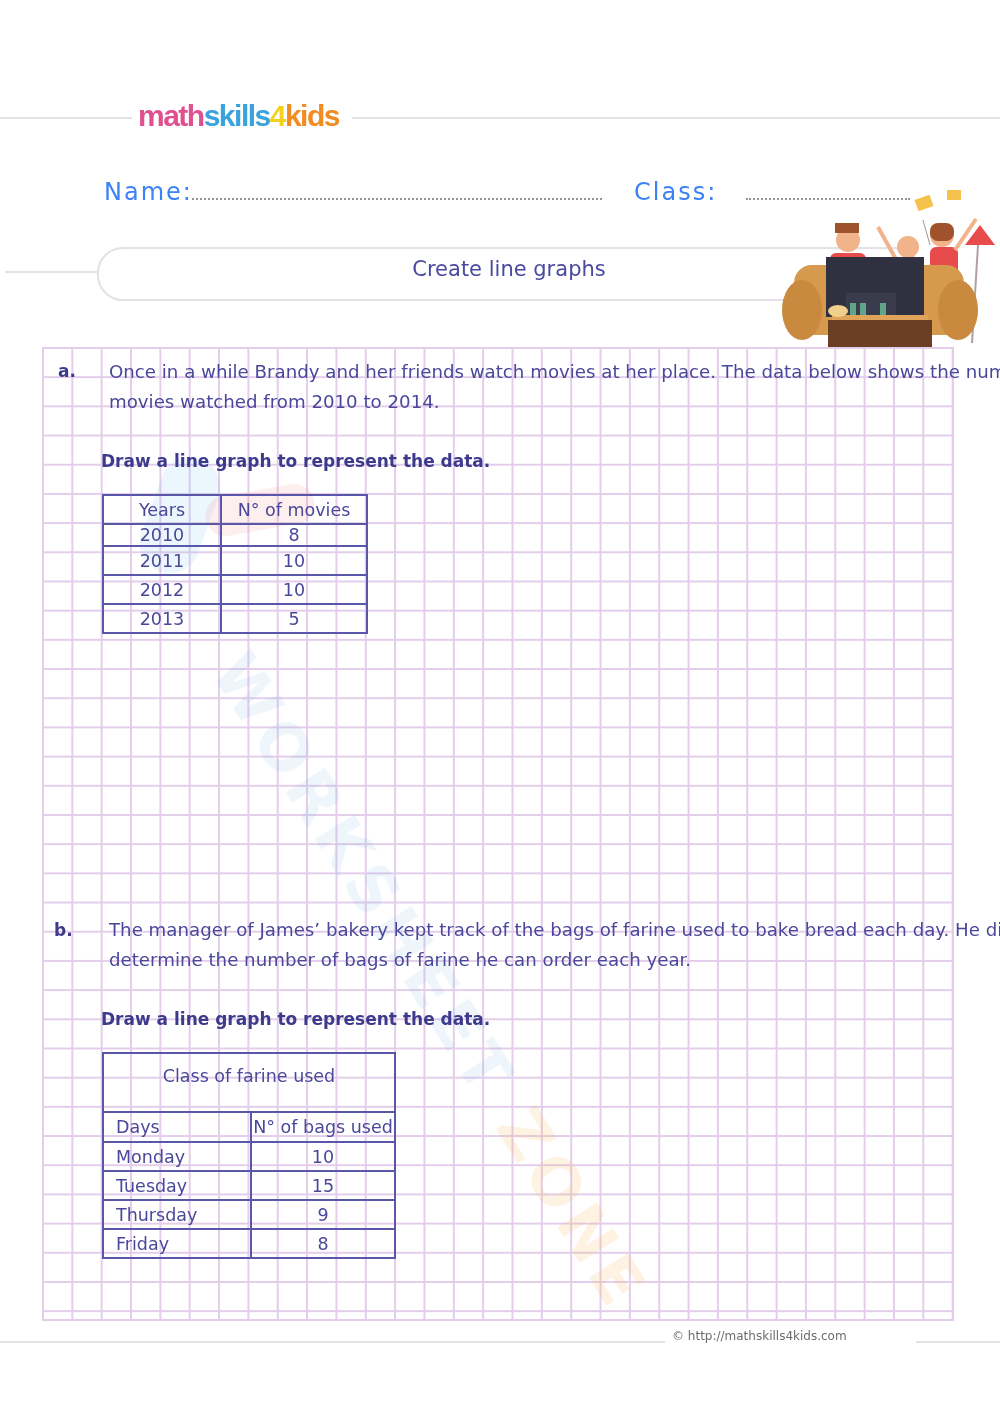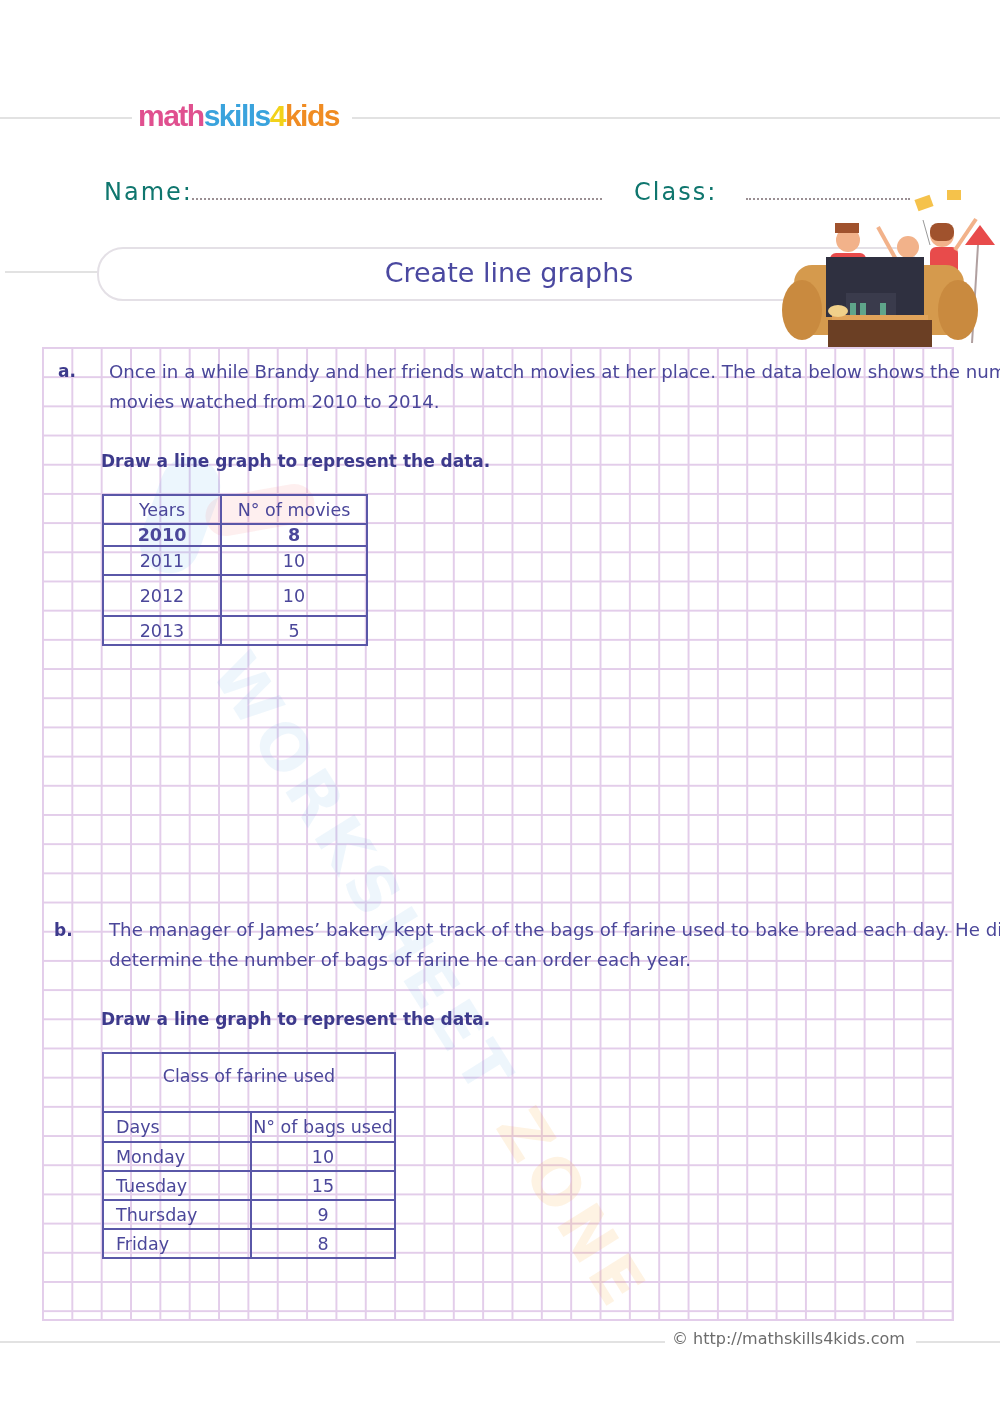--- a/index.html
+++ b/index.html
@@ -9,27 +9,27 @@
   
   .hline { position: absolute; height: 2px; background: #e2e2e2; }
   .logo { position: absolute; left: 138px; top: 96px; font-family: "Liberation Sans", sans-serif;
           font-size: 30px; font-weight: bold; letter-spacing: -1.5px; line-height: 40px; }
   .logo .p1 { color: #e0508f; }
   .logo .p2 { color: #3aa3dd; }
   .logo .p3 { color: #f2d21a; }
   .logo .p4 { color: #f08c22; }
 
   .field-label { position: absolute; font-family: "DejaVu Sans", sans-serif; font-size: 24px;
-                 color: #0f766e; letter-spacing: 2px; line-height: 30px; }
+                 color: #3b82f6; letter-spacing: 2px; line-height: 30px; }
   .dots { position: absolute; border-bottom: 2px dotted #9a8f93; height: 0; }
 
   .title-box { position: absolute; left: 97px; top: 247px; width: 820px; height: 50px;
                border: 2px solid #e4e0e6; border-radius: 26px; background: #ffffff; }
   .title-text { position: absolute; left: 0; right: 0; top: 8px; text-align: center;
-                font-family: "DejaVu Sans", sans-serif; font-size: 27px; color: #4a48a0; }
+                font-family: "DejaVu Sans", sans-serif; font-size: 21px; color: #4a48a0; }
 
   
   .grid { position: absolute; left: 42px; top: 347px; width: 911px; height: 973px;
           background-image:
             linear-gradient(to right, #e3cdea 2px, transparent 2px),
             linear-gradient(to bottom, #e3cdea 2px, transparent 2px);
           background-size: 29.35px 29.2px; }
   .grid-edge-r { position: absolute; left: 952px; top: 347px; width: 2px; height: 973px; background: #e3cdea; }
   .grid-edge-b { position: absolute; left: 42px; top: 1319px; width: 912px; height: 2px; background: #e3cdea; }
 
@@ -52,21 +52,21 @@
   
   table.dt { position: absolute; border-collapse: collapse; font-family: "DejaVu Sans", sans-serif;
              color: #4b479a; background: rgba(255,255,255,0); }
   table.dt td { border: 2px solid #5a57a8; padding: 0; font-size: 17.5px; }
   table.dt td.cap { text-align: center; vertical-align: top; padding-top: 12px; }
   table.dt td.c { text-align: center; }
   table.dt td.l { text-align: left; padding-left: 12px; }
 
   .footer-line { position: absolute; height: 2px; background: #e2e2e2; }
   .footer-text { position: absolute; left: 672px; top: 1329px; font-family: "DejaVu Sans", sans-serif;
-                 font-size: 16px; color: #6c6c6c; }
+                 font-size: 12px; color: #6c6c6c; }
 
   
   .illus { position: absolute; left: 780px; top: 185px; width: 220px; height: 165px; }
 </style>
 </head>
 <body>
 
 <div class="hline" style="left:0; top:117px; width:132px;"></div>
 <div class="hline" style="left:352px; top:117px; width:648px;"></div>
 
@@ -130,29 +130,29 @@
 <div class="qmark" style="left:58px; top:361px;">a.</div>
 <div class="qtext" style="left:101px; top:357px;">Once in a while Brandy and her friends watch movies at her place. The data below shows the number of movies watched from 2010 to 2014.</div>
 <div class="instr" style="left:101px; top:451px;">Draw a line graph to represent the data.</div>
 
 <table class="dt" style="left:102px; top:494px; width:266px;">
   <tbody>
   <tr style="height:29px;">
     <td class="c" style="width:116px;">Years</td>
     <td class="c">N° of movies</td>
   </tr>
-  <tr style="height:18px;font-weight:bold;">
+  <tr style="height:18px;">
     <td class="c">2010</td>
     <td class="c">8</td>
   </tr>
   <tr style="height:29px;">
     <td class="c">2011</td>
     <td class="c">10</td>
   </tr>
-  <tr style="height:41px;">
+  <tr style="height:29px;">
     <td class="c">2012</td>
     <td class="c">10</td>
   </tr>
   <tr style="height:29px;">
     <td class="c">2013</td>
     <td class="c">5</td>
   </tr>
 </tbody>
   </table>
 

